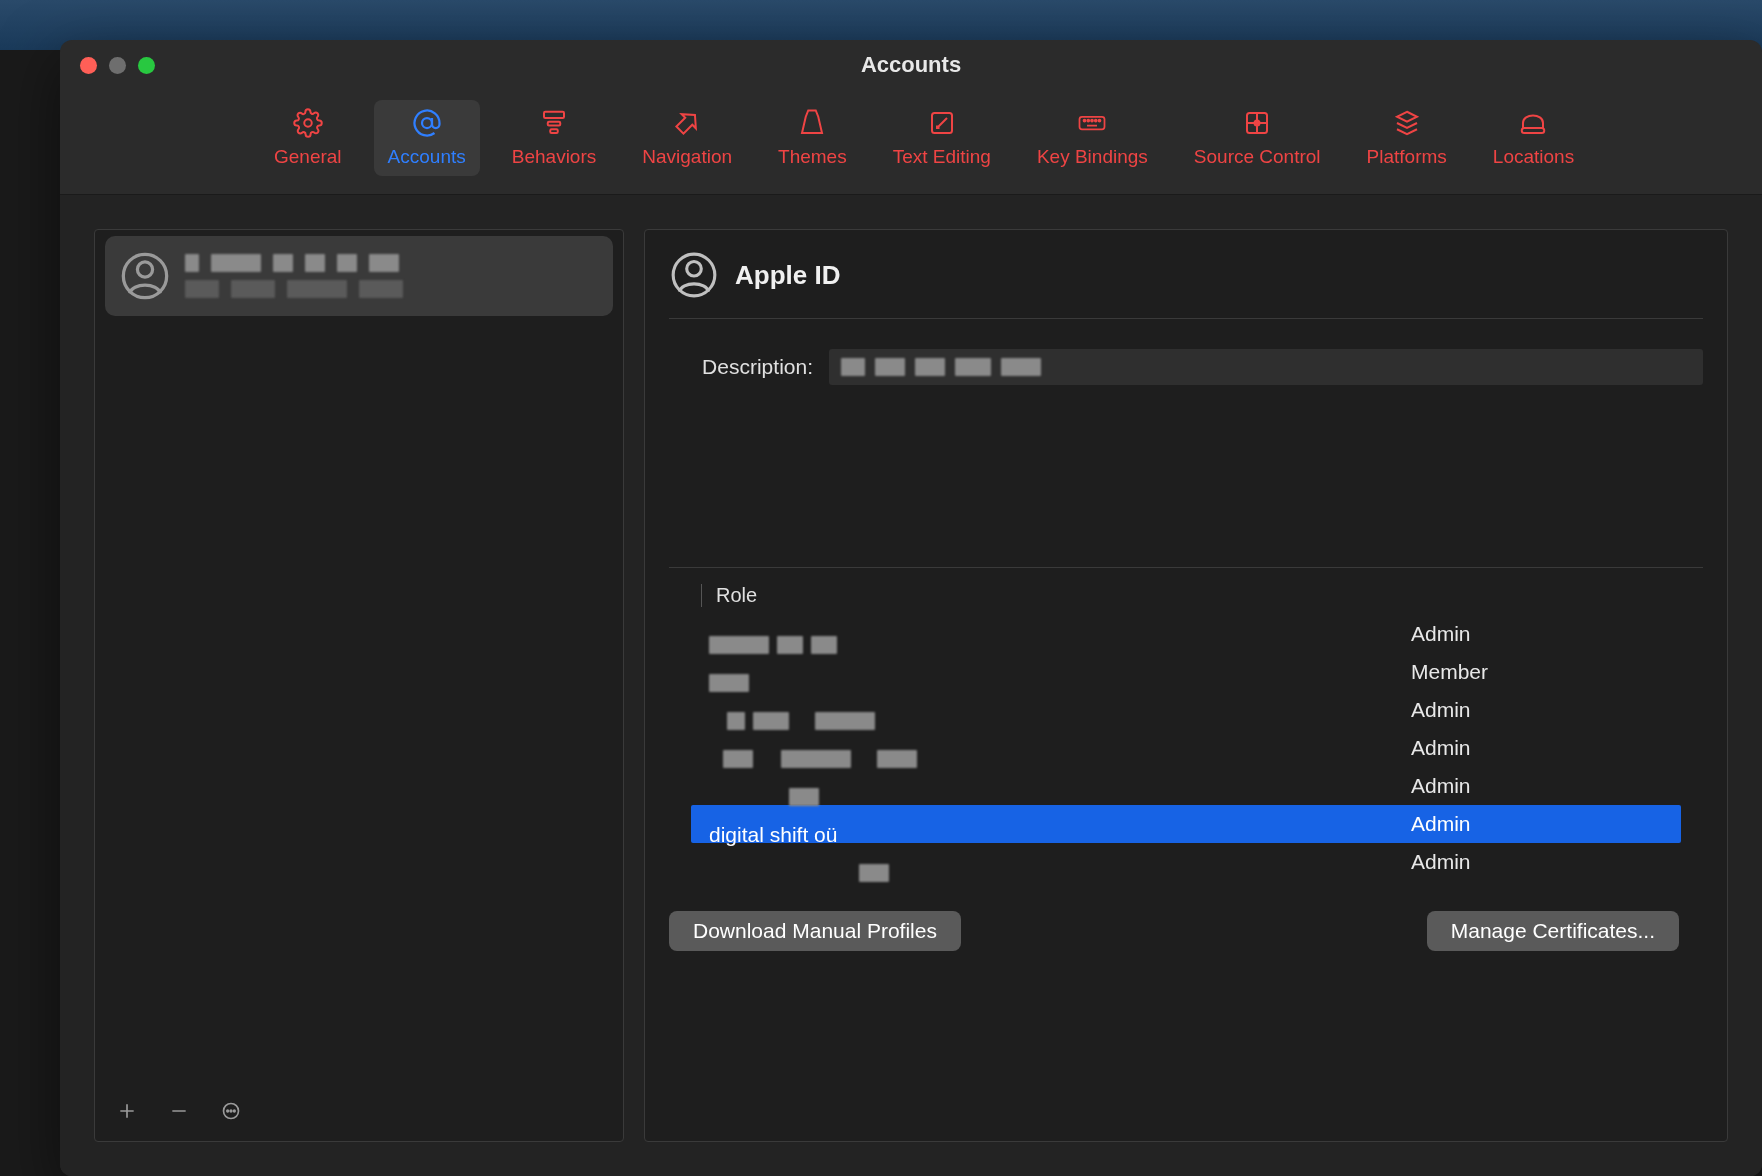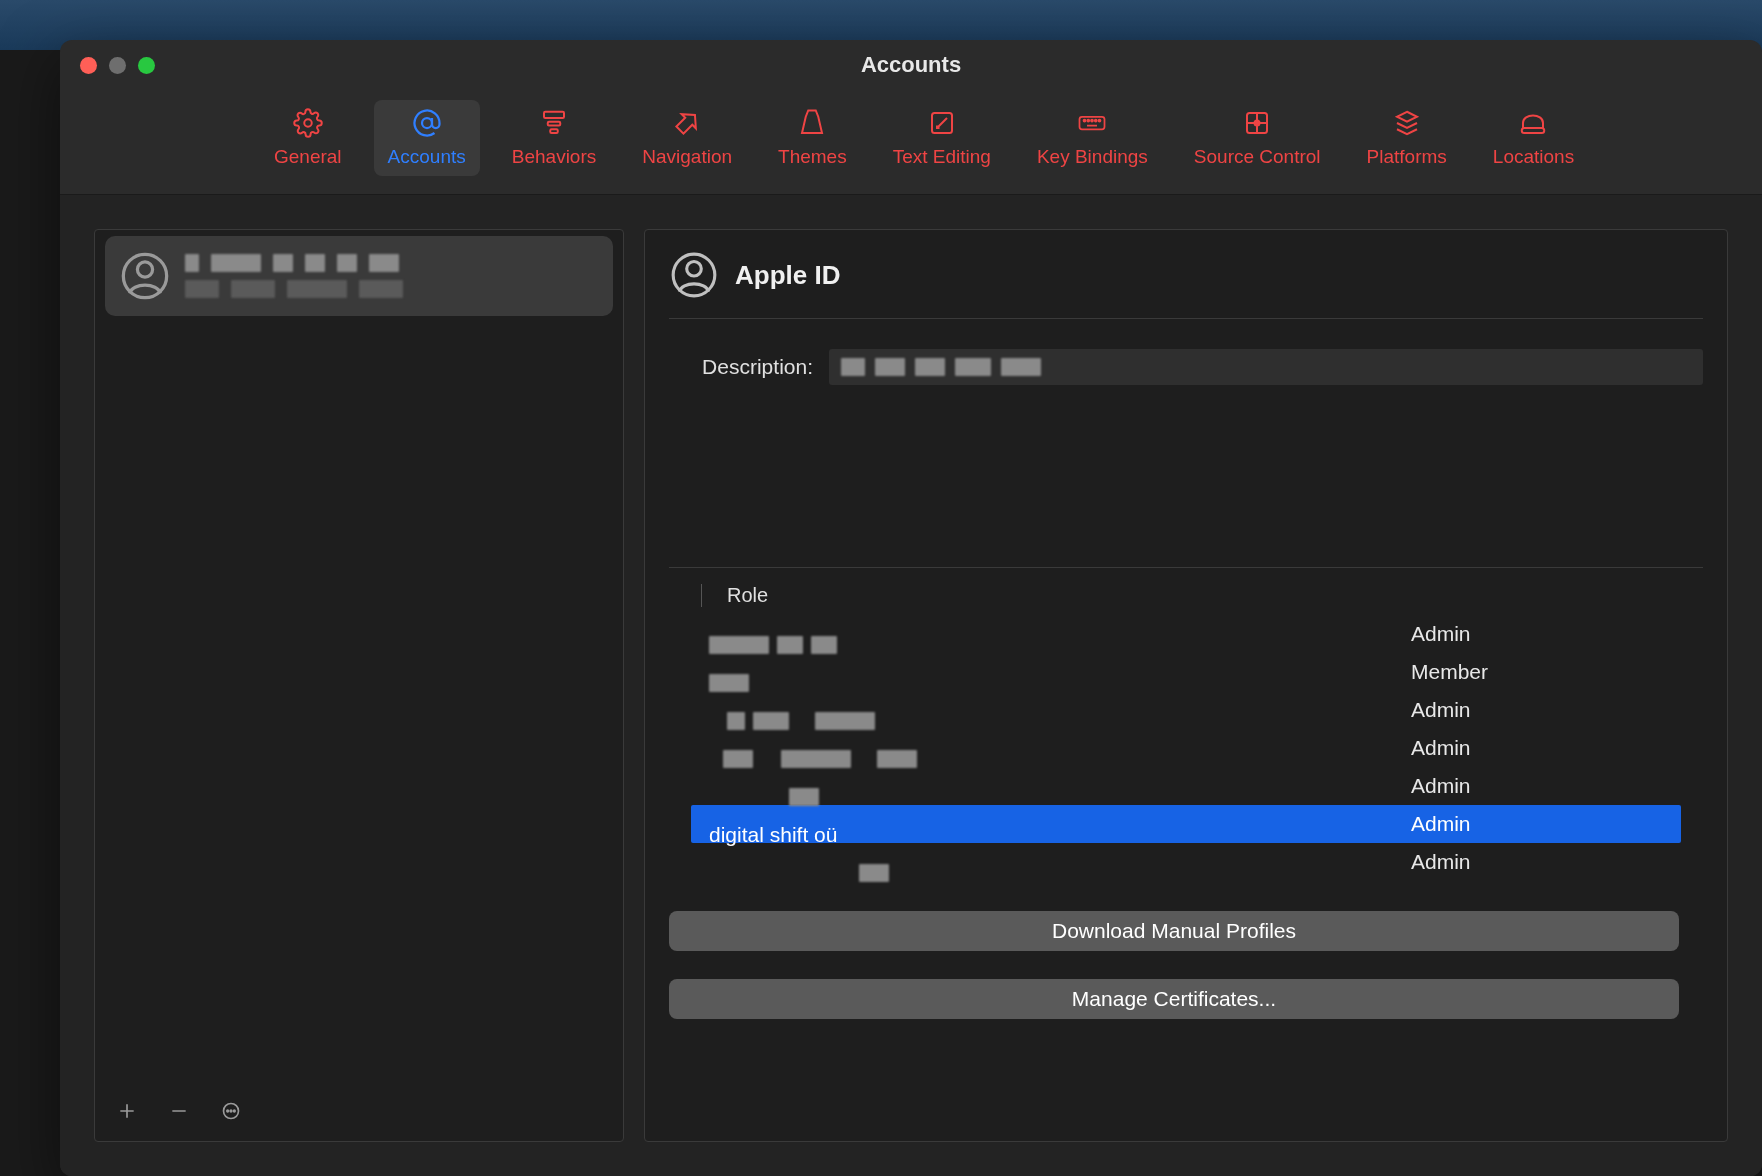--- a/index.html
+++ b/index.html
@@ -232,21 +232,21 @@
       padding: 0 22px;
     }
     .table-header {
       display: flex;
       padding: 8px 10px;
       font-size: 20px;
       color: #e0e0e0;
       font-weight: 500;
     }
     .col-team { flex: 1; padding-left: 6px; }
-    .col-role { width: 270px; border-left: 1px solid #555; padding-left: 25px; }
+    .col-role { width: 270px; border-left: 1px solid #555; padding-left: 14px; }
     .table-body {
       display: flex;
       flex-direction: column;
     }
     .table-row {
       display: flex;
       align-items: center;
       height: 38px;
       font-size: 21px;
       padding: 0 10px 0 18px;
@@ -256,21 +256,20 @@
       color: #fff;
       border-radius: 2px;
     }
     .cell-team { flex: 1; display: flex; align-items: center; gap: 8px; margin-top: 21px; }
     .cell-role { width: 260px; }
     .actions {
       display: flex;
       justify-content: space-between;
       gap: 28px;
       padding: 30px 24px 0 0;
-      flex-direction: column;
     }
     .btn {
       background: #5a5a5a;
       color: #fff;
       font-size: 21px;
       padding: 8px 24px;
       border-radius: 8px;
       cursor: pointer;
       border: none;
     }

